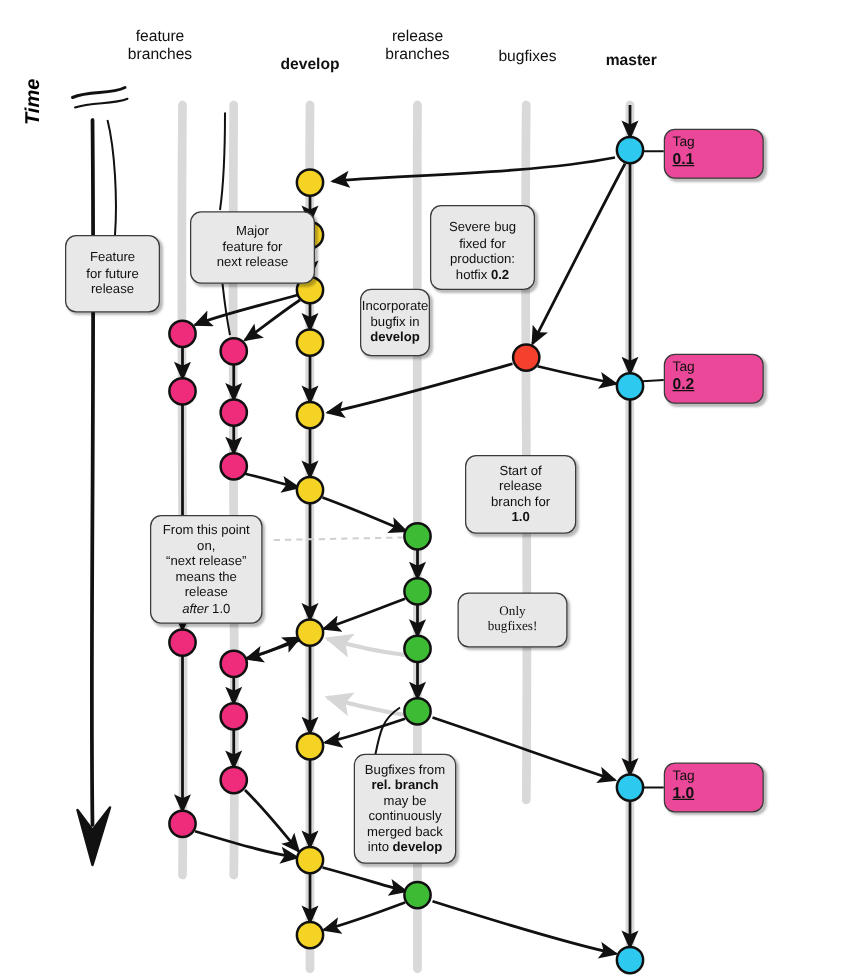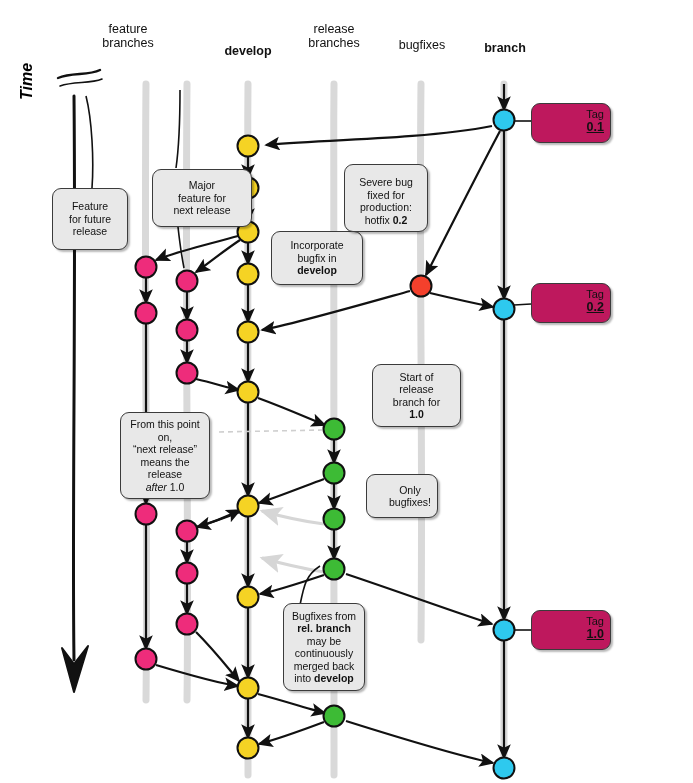--- a/index.html
+++ b/index.html
@@ -9,22 +9,22 @@
   svg.layer{position:absolute;left:0;top:0;width:693px;height:783px;pointer-events:none;}
   .col-label{position:absolute;text-align:center;font-size:12.5px;line-height:14px;color:#111;}
   .col-label.bold{font-weight:bold;}
   .time-label{position:absolute;left:18px;top:100px;font-size:16px;font-style:italic;font-weight:bold;
       transform:rotate(-90deg);transform-origin:left top;white-space:nowrap;}
   .callout{position:absolute;background:#e8e8e8;border:1.6px solid #3b3b3b;border-radius:9px;
       font-size:10.5px;line-height:12.5px;text-align:center;color:#111;
       box-shadow:2px 2px 2px rgba(0,0,0,0.28);padding:5px 6px;box-sizing:border-box;}
   .callout b{font-weight:bold;}
   .callout i{font-style:italic;}
-  .tagbox{position:absolute;background:#be185d;border:1.6px solid #3b3b3b;border-radius:9px;
-      font-size:11px;line-height:13px;text-align:right;color:#111;
+  .tagbox{position:absolute;background:#ec4899;border:1.6px solid #3b3b3b;border-radius:9px;
+      font-size:11px;line-height:13px;text-align:left;color:#111;
       box-shadow:2px 2px 2px rgba(0,0,0,0.28);padding:4px 6px;box-sizing:border-box;}
   .tagbox .v{font-weight:bold;font-size:12.5px;text-decoration:underline;}
 </style>
 </head>
 <body>
 
 <div id="canvas">
 
   <svg class="layer" viewBox="0 0 693 783" xmlns="http://www.w3.org/2000/svg">
     <defs>
@@ -195,45 +195,45 @@
     <div>develop</div>
   </div>
   <div class="col-label" style="left:300px;top:22px;width:68px;">
     <div>release</div>
     <div>branches</div>
   </div>
   <div class="col-label" style="left:387px;top:38px;width:70px;">
     <div>bugfixes</div>
   </div>
   <div class="col-label bold" style="left:468px;top:41px;width:74px;">
-    <div>branch</div>
+    <div>master</div>
   </div>
 
   <div class="time-label">Time</div>
 
   <div id="callouts">
       <div class="callout" style="left: 52px; top: 188px; width: 76px; min-height: 62px; display: flex; align-items: center; justify-content: center;">
         <div>Feature<br>for future<br>release</div>
       </div>
       <div class="callout" style="left: 152px; top: 169px; width: 100px; min-height: 58px; display: flex; align-items: center; justify-content: center;">
         <div>Major<br>feature for<br>next release</div>
       </div>
-      <div class="callout" style="left: 271px; top: 231px; width: 92px; min-height: 54px; display: flex; align-items: center; justify-content: center;">
+      <div class="callout" style="left: 288px; top: 231px; width: 56px; min-height: 54px; display: flex; align-items: center; justify-content: center;">
         <div>Incorporate<br>bugfix in<br><b>develop</b></div>
       </div>
       <div class="callout" style="left: 344px; top: 164px; width: 84px; min-height: 68px; display: flex; align-items: flex-end; justify-content: center;">
         <div>Severe bug<br>fixed for<br>production:<br>hotfix <b>0.2</b></div>
       </div>
       <div class="callout" style="left: 372px; top: 364px; width: 89px; min-height: 63px; display: flex; align-items: center; justify-content: center;">
         <div>Start of<br>release<br>branch for<br><b>1.0</b></div>
       </div>
       <div class="callout" style="left: 120px; top: 412px; width: 90px; min-height: 68px; display: flex; align-items: center; justify-content: center;">
         <div>From this point on,<br>“next release”<br>means the release<br><i>after</i> 1.0</div>
       </div>
-      <div class="callout" style="left: 366px; top: 474px; width: 72px; min-height: 44px; display: flex; align-items: center; justify-content: flex-end;">
+      <div class="callout" style="left: 366px; top: 474px; width: 88px; min-height: 44px; display: flex; align-items: center; justify-content: center; font-family: Liberation Serif, serif;">
         <div>Only<br>bugfixes!</div>
       </div>
       <div class="callout" style="left: 283px; top: 603px; width: 82px; min-height: 88px; display: flex; align-items: center; justify-content: center;">
         <div>Bugfixes from<br><b>rel. branch</b><br>may be<br>continuously<br>merged back<br>into <b>develop</b></div>
       </div>
     </div>
   <div id="tags">
       <div class="tagbox" style="left: 531px; top: 103px; width: 80px; height: 40px;">
         <div>Tag</div>
         <div class="v">0.1</div>

